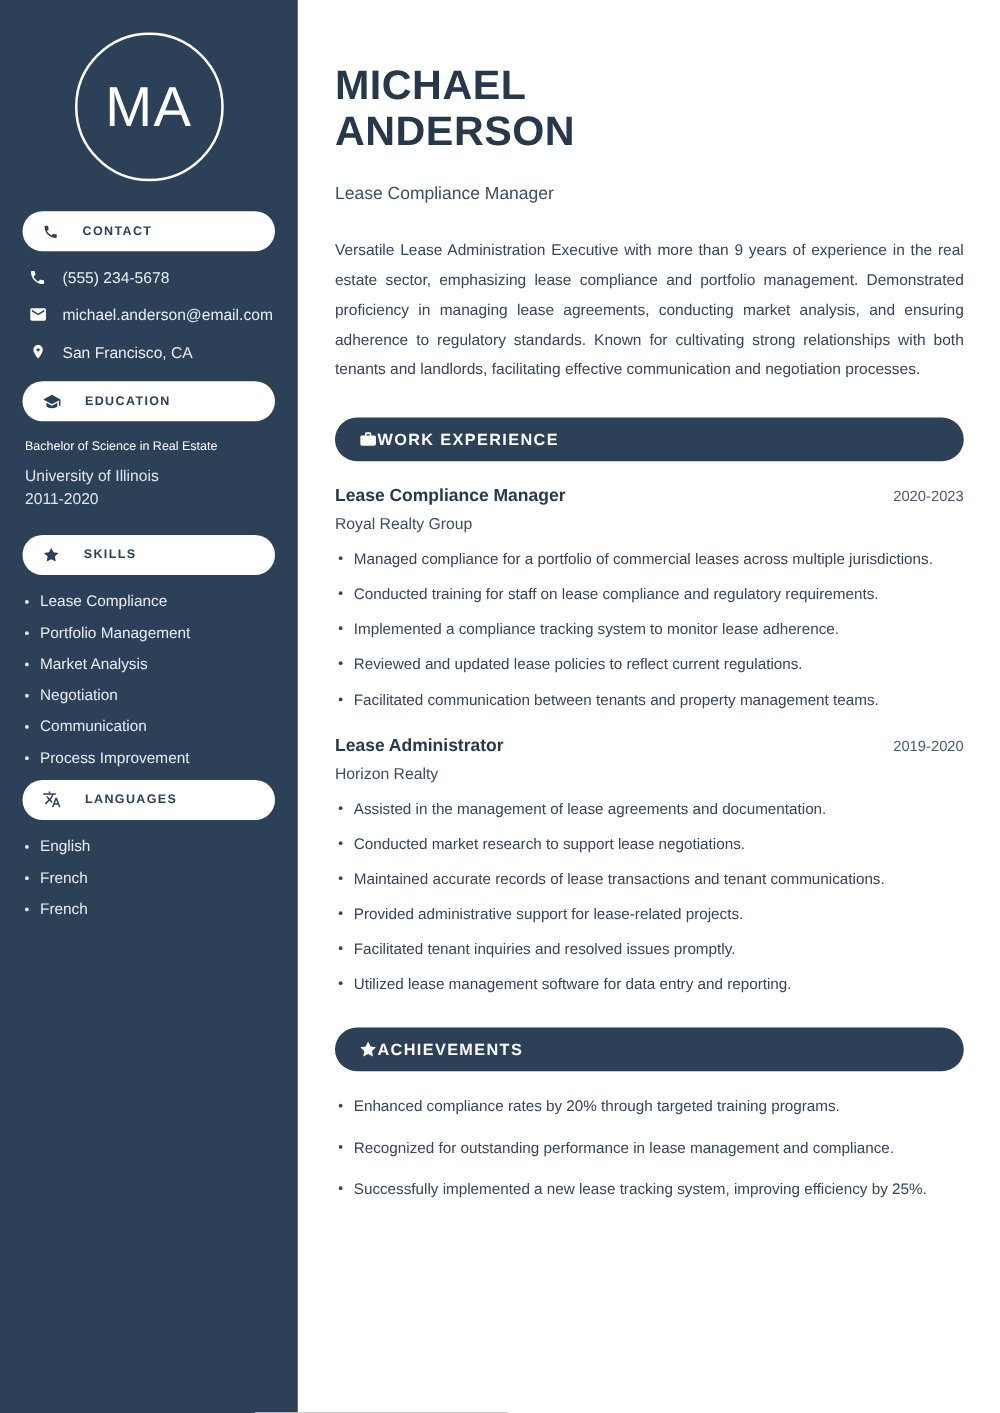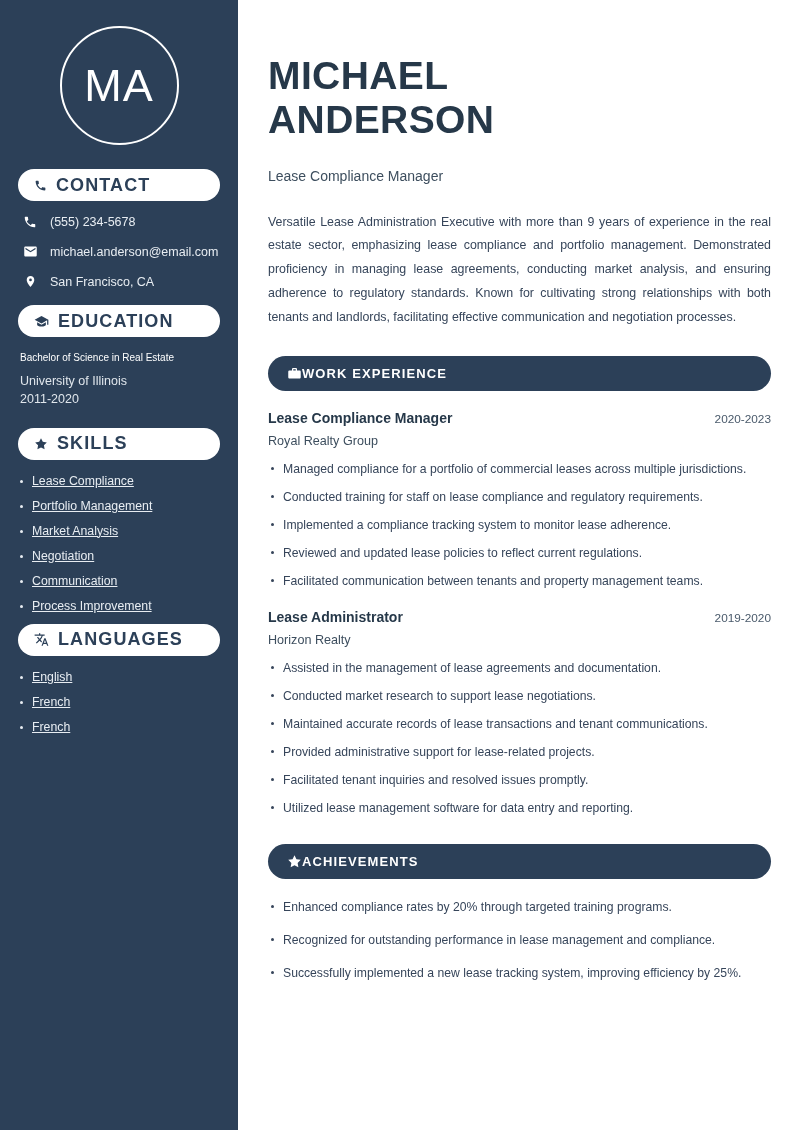--- a/index.html
+++ b/index.html
@@ -48,23 +48,23 @@
     color: #ffffff;
   }
 
   .pill {
     background: #ffffff;
     color: #2c4058;
     border-radius: 20px;
     height: 32px;
     display: flex;
     align-items: center;
-    gap: 9px;
+    gap: 19px;
     padding: 0 16px;
-    font-size: 18px;
+    font-size: 10px;
     font-weight: bold;
     letter-spacing: 1.1px;
   }
   .pill .ico { display: flex; align-items: center; }
   .pill svg { display: block; }
 
   .contact-block { margin-top: 24px; }
   .contact-list { margin-top: 14px; }
   .contact-row {
     display: flex;
@@ -102,21 +102,20 @@
   }
 
   .skills-block { margin-top: 22px; }
   .bullet-list { margin: 14px 0 0 0; padding: 0; list-style: none; }
   .bullet-list li {
     position: relative;
     font-size: 12.3px;
     color: #e8edf2;
     padding-left: 14px;
     margin-bottom: 11px;
-    text-decoration: underline;
   }
   .bullet-list li::before {
     content: "";
     position: absolute;
     left: 2px;
     top: 6px;
     width: 3px;
     height: 3px;
     border-radius: 50%;
     background: #e8edf2;
@@ -124,21 +123,21 @@
 
   .lang-block { }
 
   
   .main {
     flex: 1;
     padding: 28px 29px 0 30px;
     background: #ffffff;
   }
   .name {
-    font-size: 39px;
+    font-size: 33px;
     font-weight: bold;
     color: #263849;
     line-height: 1.12;
     letter-spacing: 0.4px;
   }
   .job-title {
     font-size: 14px;
     color: #3d4e5e;
     margin-top: 13px;
   }

